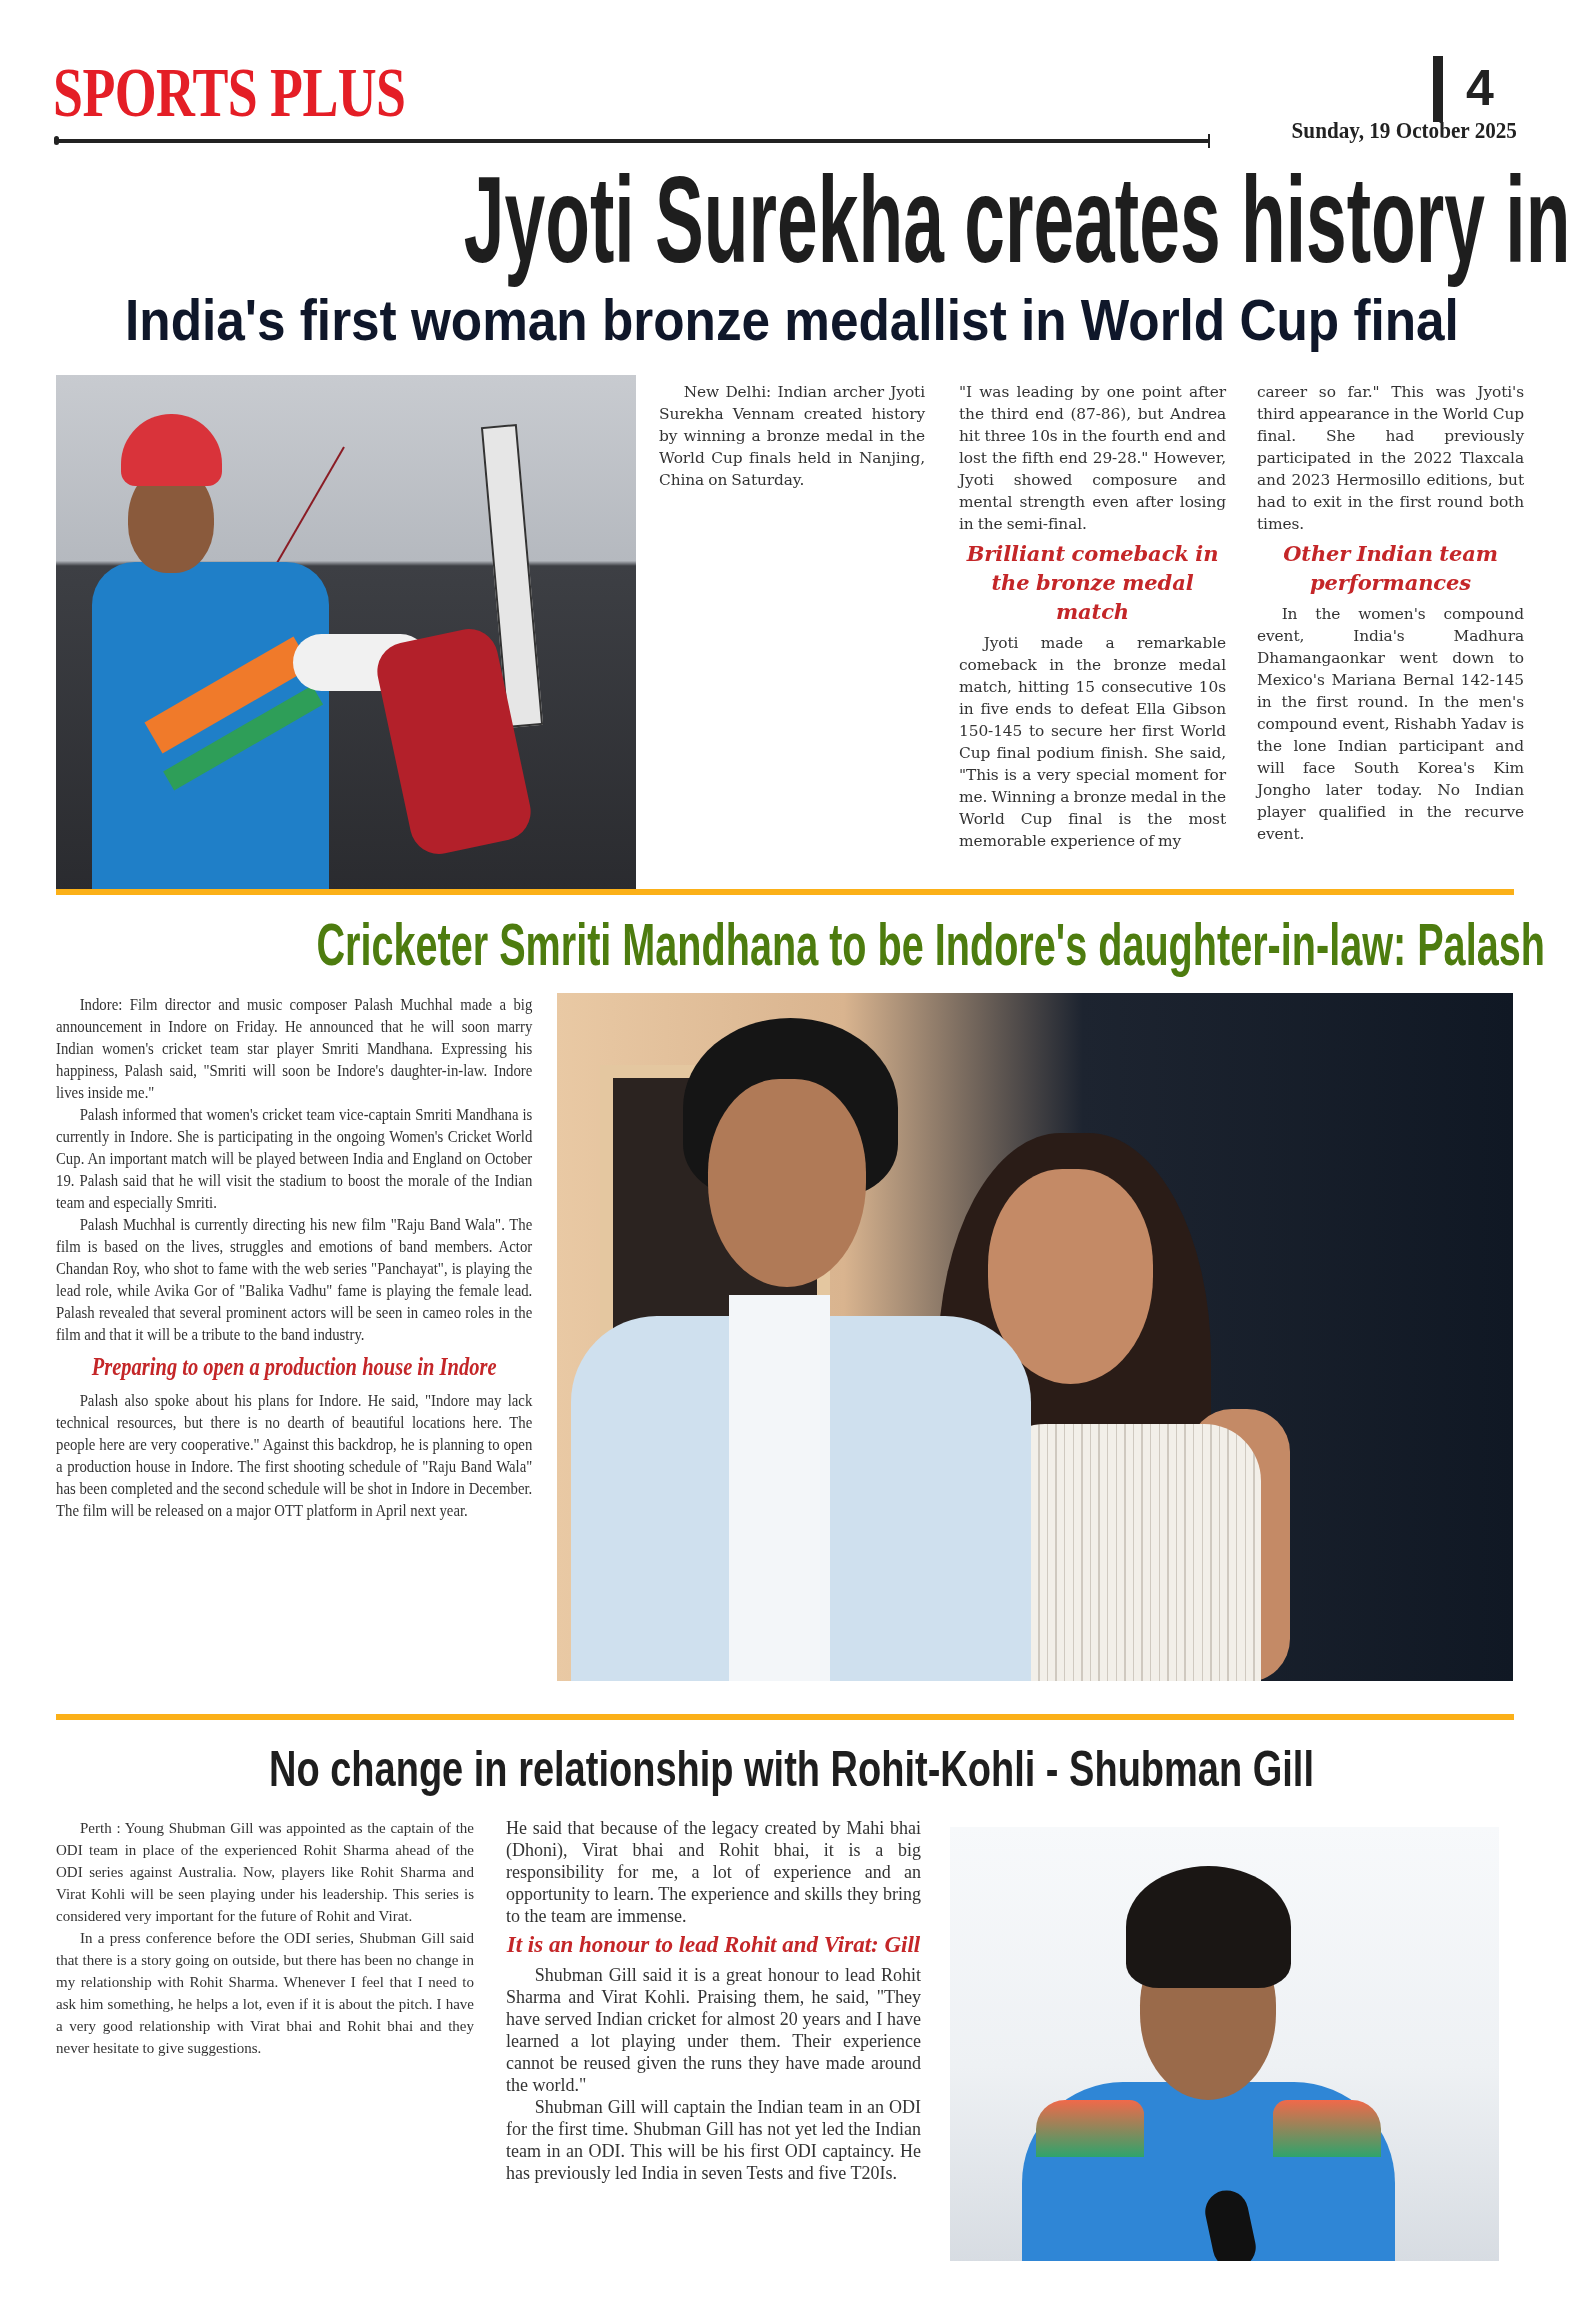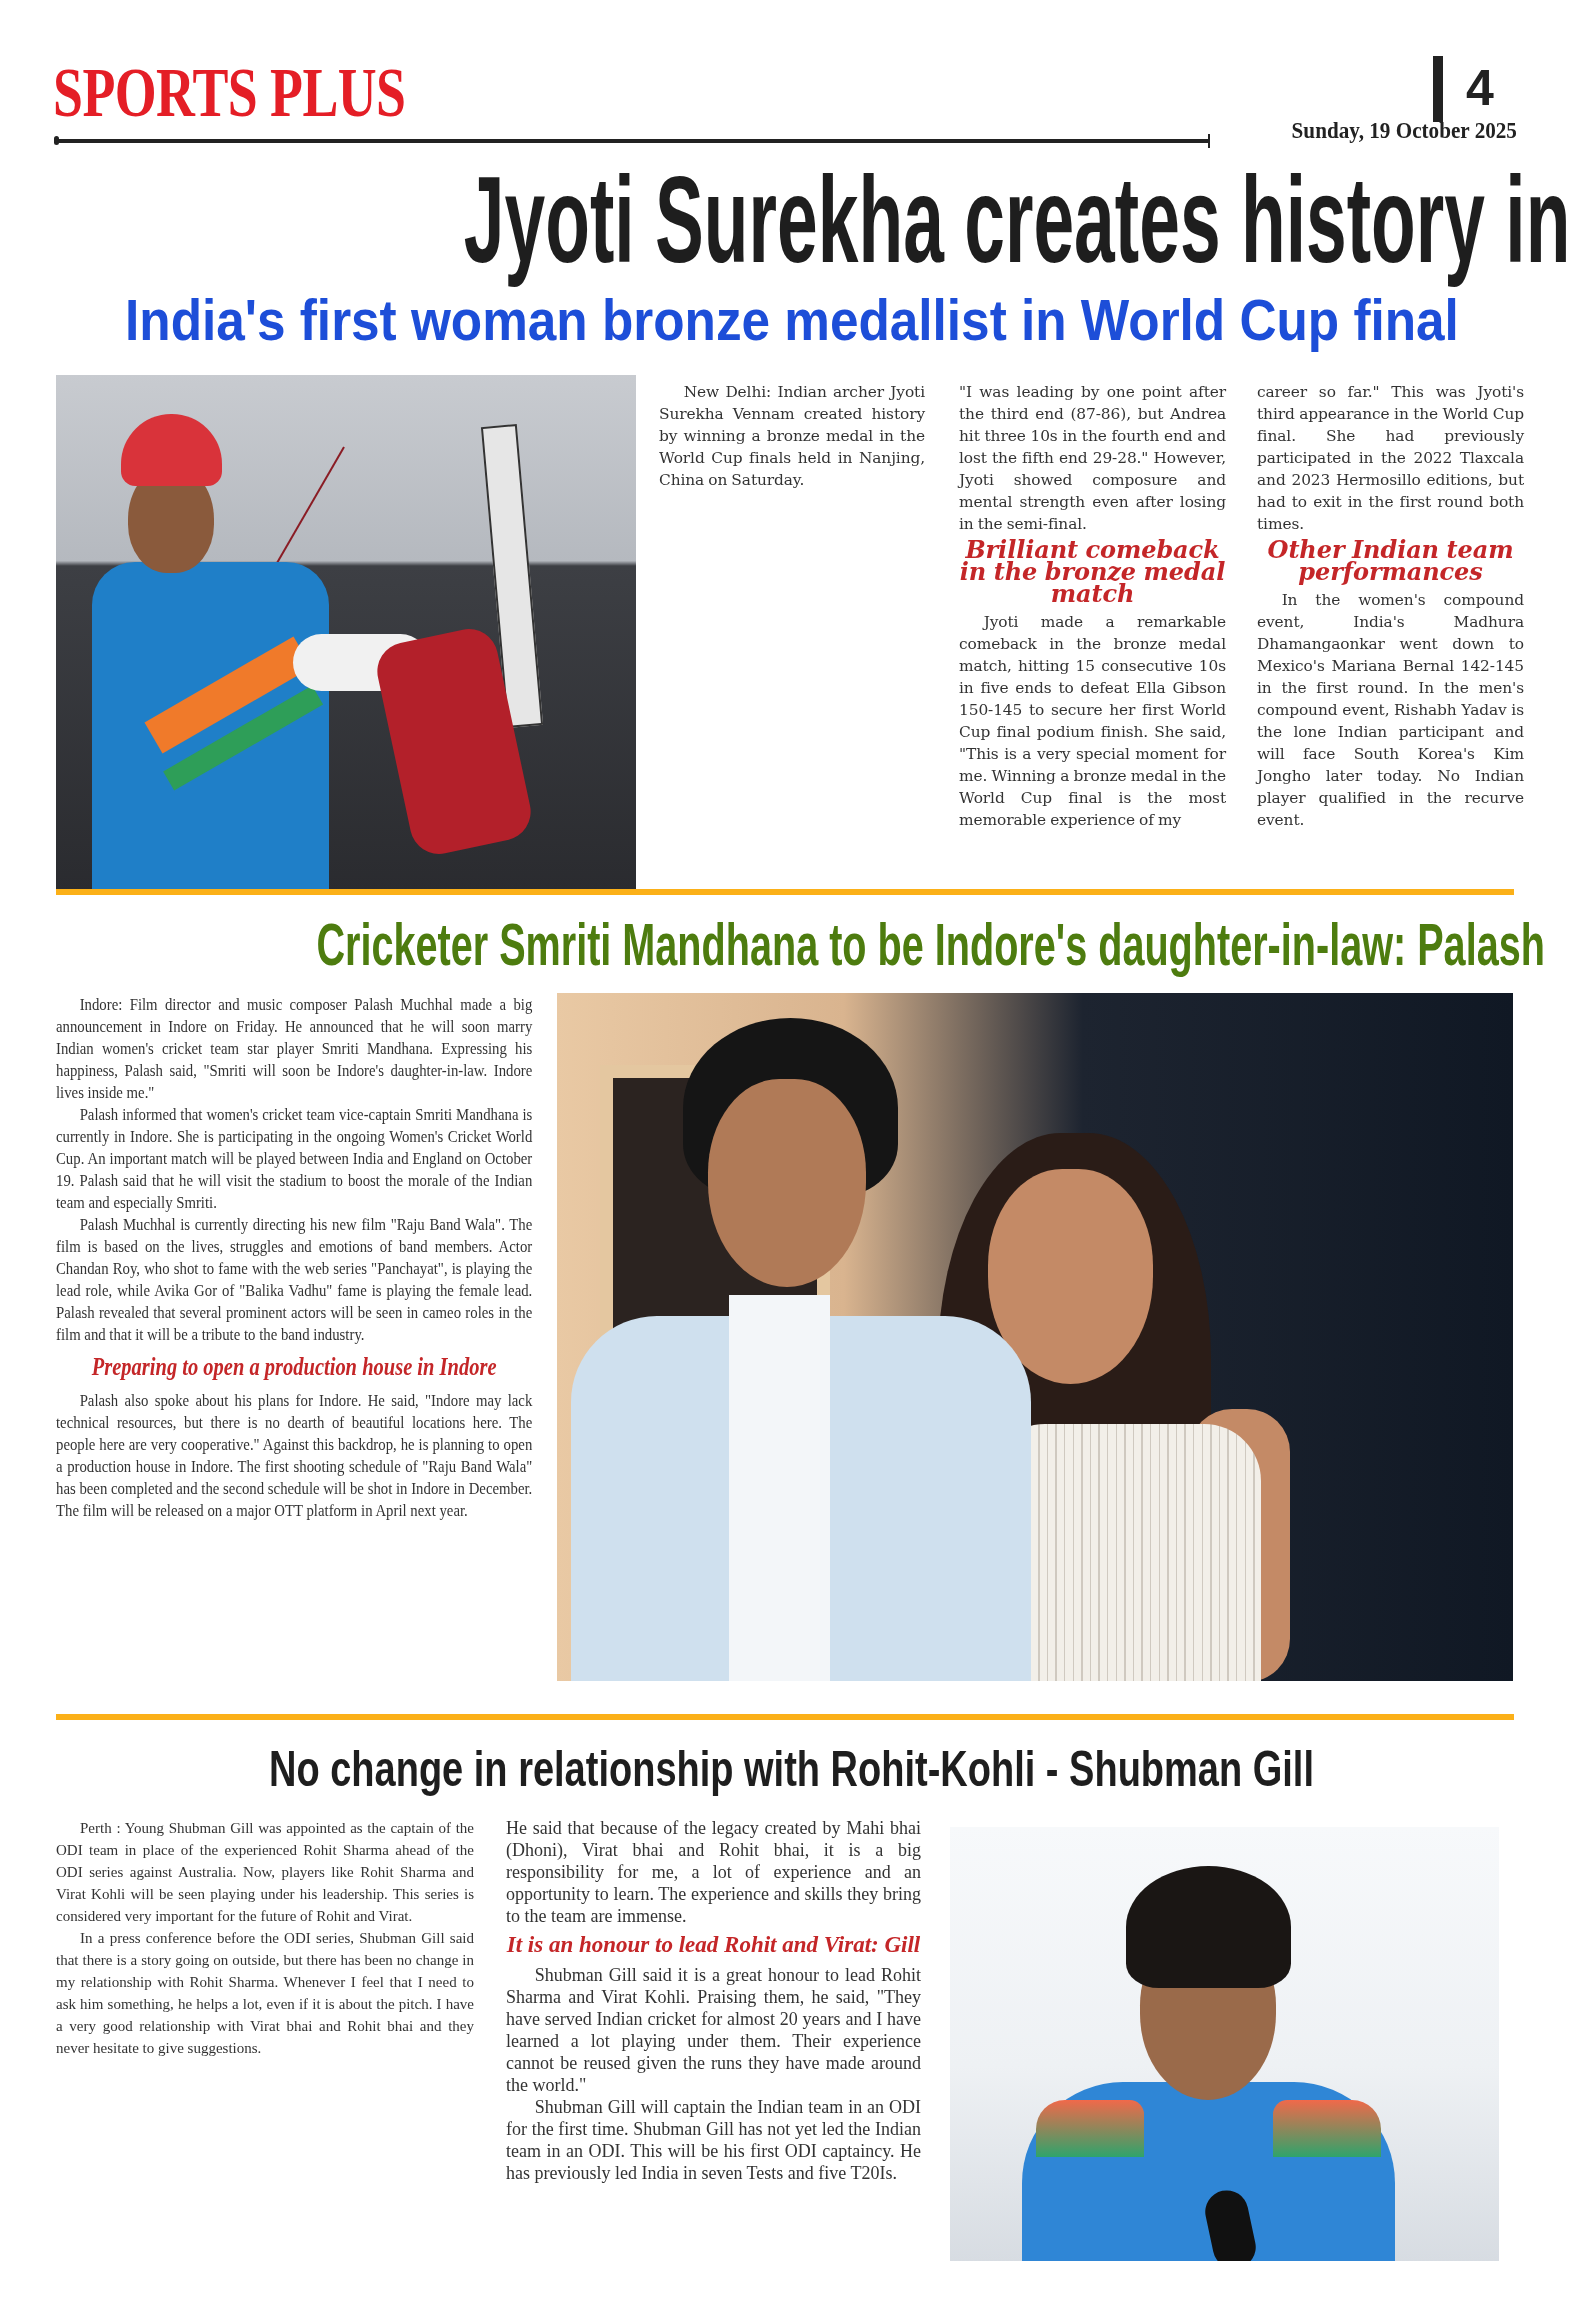--- a/index.html
+++ b/index.html
@@ -34,21 +34,21 @@
   }
 
   
   .hl {
     position: absolute; left: 0; width: 1583px; text-align: center;
     font-family: "Liberation Sans", sans-serif; font-weight: bold; white-space: nowrap;
   }
   .hl span { display: inline-block; transform-origin: center top; }
   .hl-1 { top: 159px; font-size: 122px; line-height: 122px; color: #1e1e1e; }
   .hl-1 span { transform: scaleX(0.60); }
-  .hl-2 { top: 289px; font-size: 57px; line-height: 62px; color: #1d4ed8; }
+  .hl-2 { top: 289px; font-size: 57px; line-height: 62px; color: #0f172a; }
   .hl-2 span { transform: scaleX(0.90); }
   .hl-3 { top: 912px; font-size: 60px; line-height: 66px; color: #4d7c0f; }
   .hl-3 span { transform: scaleX(0.66); }
   .hl-4 { top: 1736px; font-size: 50px; line-height: 66px; color: #1e1e1e; }
   .hl-4 span { transform: scaleX(0.76); }
 
   
   .divider { position: absolute; left: 56px; width: 1458px; height: 5.7px; background: #fbb018; }
   .divider-1 { top: 889px; }
   .divider-2 { top: 1714px; }
@@ -104,21 +104,21 @@
   .col-b {
     font-family: "Liberation Serif", serif; font-size: 17.6px; line-height: 22px; color: #333;
   }
   .col-b1 { left: 56px; top: 993px; width: 478px; transform: scaleX(0.84); transform-origin: left top; width: 567px; }
   .col-c1 { left: 56px; top: 1817px; width: 418px; font-size: 15px; line-height: 22px; }
   .col-c2 { left: 506px; top: 1817px; width: 415px; font-size: 18px; line-height: 22px; }
 
   .subhead {
     font-style: italic; font-weight: bold; color: #c42628; text-align: center; text-indent: 0;
   }
-  .col-a .subhead { font-family: "DejaVu Serif", serif; font-size: 24px; line-height: 22px; margin: 4.3px 0 5.7px; }
+  .col-a .subhead { font-family: "DejaVu Serif", serif; font-size: 21px; line-height: 29px; margin: 4.3px 0 5.7px; }
   .col-b .subhead { font-family: "Liberation Serif", serif; font-size: 24.4px; line-height: 24.4px; margin: 10px 0 10px; }
   .col-c2 .subhead { font-family: "Liberation Serif", serif; font-size: 23px; line-height: 23px; margin: 5.7px 0 8.6px; }
 </style>
 </head>
 <body>
 
 <div class="masthead-title">SPORTS PLUS</div>
 <div class="masthead-rule"></div>
 <div class="page-bar"></div>
 <div class="page-number">4</div>

